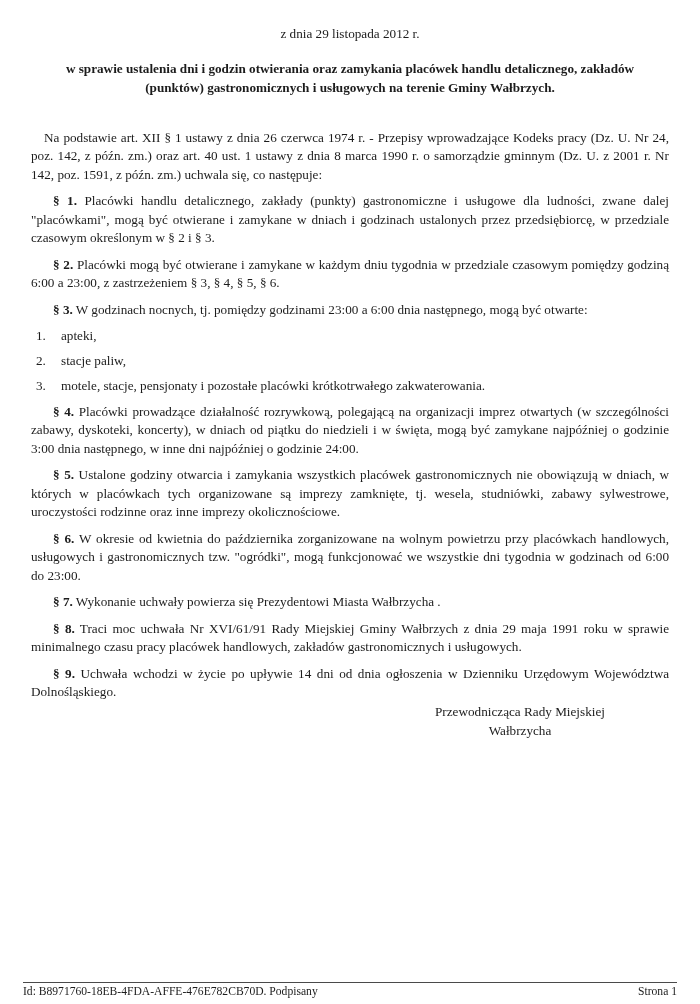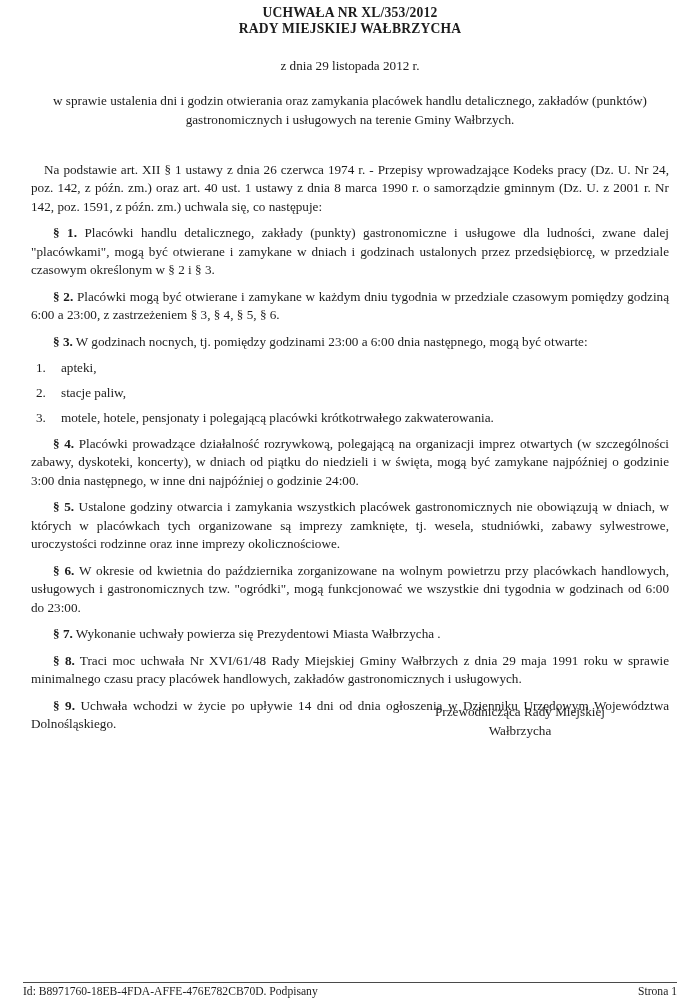--- a/index.html
+++ b/index.html
@@ -27,21 +27,21 @@
     font-size: 13.6px;
     line-height: 16px;
     letter-spacing: 0.2px;
   }
   .date-line {
     text-align: center;
     margin-top: 20px;
   }
   .subject {
     text-align: center;
-    font-weight: normal;
+    font-weight: bold;
     margin: 15px auto 4px auto;
     width: 628px;
     line-height: 19px;
   }
   .body-text { margin-top: 32px; }
   .para {
     margin: 8px;
     text-align: justify;
   }
   .preamble { text-indent: 13px; }
@@ -85,24 +85,20 @@
     justify-content: space-between;
     font-size: 11.6px;
     line-height: 14px;
   }
 </style>
 </head>
 <body>
 
 <div class="page">
 
-  <div class="doc-title">
-    <div>UCHWAŁA NR XL/353/2012</div>
-    <div>RADY MIEJSKIEJ WAŁBRZYCHA</div>
-  </div>
 
   <div class="date-line">z dnia 29 listopada 2012 r.</div>
 
   <div class="subject">w sprawie ustalenia dni i godzin otwierania oraz zamykania placówek handlu detalicznego, zakładów (punktów) gastronomicznych i usługowych na terenie Gminy Wałbrzych.</div>
 
   <div class="body-text">
 
     <p class="para preamble">Na podstawie art. XII § 1 ustawy z dnia 26 czerwca 1974 r. - Przepisy wprowadzające Kodeks pracy (Dz. U. Nr 24, poz. 142, z późn. zm.) oraz art. 40 ust. 1 ustawy z dnia 8 marca 1990 r. o samorządzie gminnym (Dz. U. z 2001 r. Nr 142, poz. 1591, z późn. zm.) uchwala się, co następuje:</p>
 
     <p class="para section"><b class="secnum">§ 1.</b> <span>Placówki handlu detalicznego, zakłady (punkty) gastronomiczne i usługowe dla ludności, zwane dalej "placówkami", mogą być otwierane i zamykane w dniach i godzinach ustalonych przez przedsiębiorcę, w przedziale czasowym określonym w § 2 i § 3.</span></p>
@@ -115,33 +111,33 @@
       <div class="oitem">
         <span class="onum">1.</span>
         <span>apteki,</span>
       </div>
       <div class="oitem">
         <span class="onum">2.</span>
         <span>stacje paliw,</span>
       </div>
       <div class="oitem">
         <span class="onum">3.</span>
-        <span>motele, hotele, pensjonaty i polegającą placówki krótkotrwałego zakwaterowania.</span>
+        <span>motele, stacje, pensjonaty i pozostałe placówki krótkotrwałego zakwaterowania.</span>
       </div>
     </div>
 
     <p class="para section"><b class="secnum">§ 4.</b> <span>Placówki prowadzące działalność rozrywkową, polegającą na organizacji imprez otwartych (w szczególności zabawy, dyskoteki, koncerty), w dniach od piątku do niedzieli i w święta, mogą być zamykane najpóźniej o godzinie 3:00 dnia następnego, w inne dni najpóźniej o godzinie 24:00.</span></p>
 
     <p class="para section"><b class="secnum">§ 5.</b> <span>Ustalone godziny otwarcia i zamykania wszystkich placówek gastronomicznych nie obowiązują w dniach, w których w placówkach tych organizowane są imprezy zamknięte, tj. wesela, studniówki, zabawy sylwestrowe, uroczystości rodzinne oraz inne imprezy okolicznościowe.</span></p>
 
     <p class="para section"><b class="secnum">§ 6.</b> <span>W okresie od kwietnia do października zorganizowane na wolnym powietrzu przy placówkach handlowych, usługowych i gastronomicznych tzw. "ogródki", mogą funkcjonować we wszystkie dni tygodnia w godzinach od 6:00 do 23:00.</span></p>
 
     <p class="para section"><b class="secnum">§ 7.</b> <span>Wykonanie uchwały powierza się Prezydentowi Miasta Wałbrzycha .</span></p>
 
-    <p class="para section"><b class="secnum">§ 8.</b> <span>Traci moc uchwała Nr XVI/61/48 Rady Miejskiej Gminy Wałbrzych z dnia 29 maja 1991 roku w sprawie minimalnego czasu pracy placówek handlowych, zakładów gastronomicznych i usługowych.</span></p>
+    <p class="para section"><b class="secnum">§ 8.</b> <span>Traci moc uchwała Nr XVI/61/91 Rady Miejskiej Gminy Wałbrzych z dnia 29 maja 1991 roku w sprawie minimalnego czasu pracy placówek handlowych, zakładów gastronomicznych i usługowych.</span></p>
 
     <p class="para section"><b class="secnum">§ 9.</b> <span>Uchwała wchodzi w życie po upływie 14 dni od dnia ogłoszenia w Dzienniku Urzędowym Województwa Dolnośląskiego.</span></p>
 
   </div>
 
   <div class="signature">
     <div>Przewodnicząca Rady Miejskiej</div>
     <div>Wałbrzycha</div>
   </div>
 

